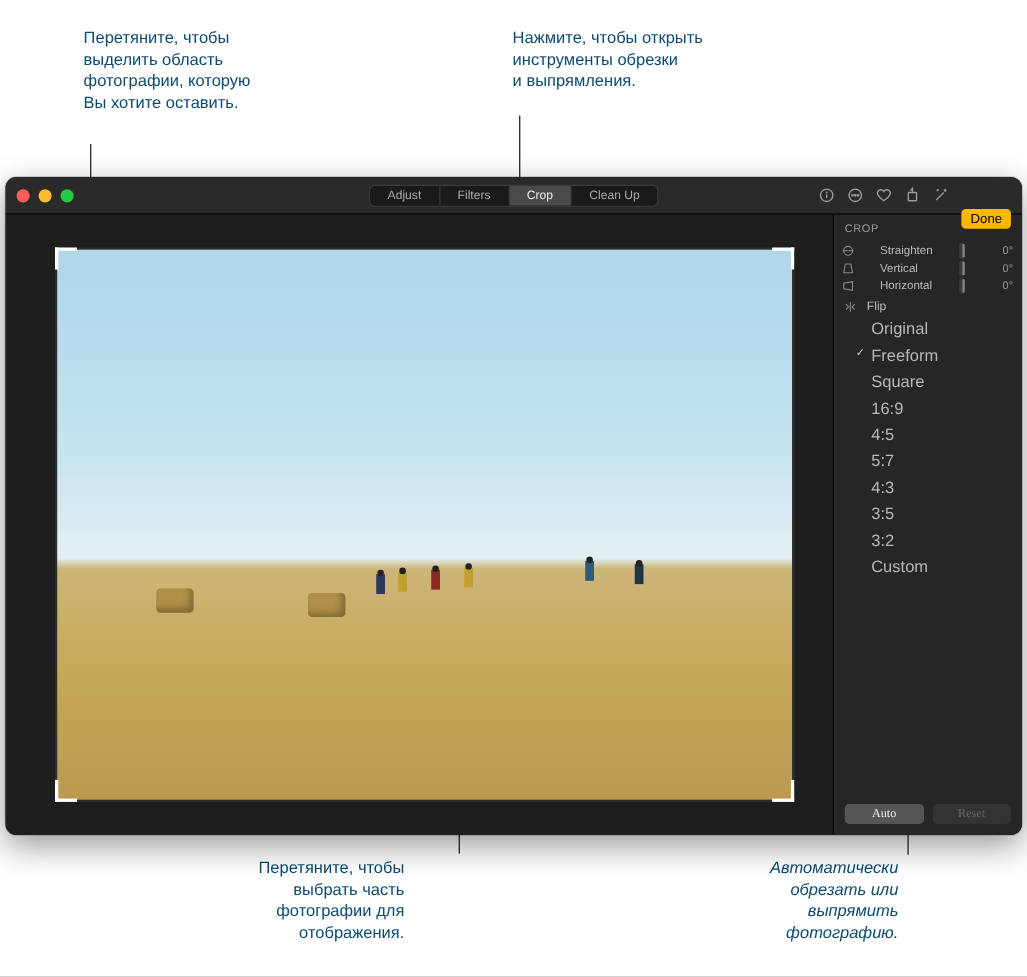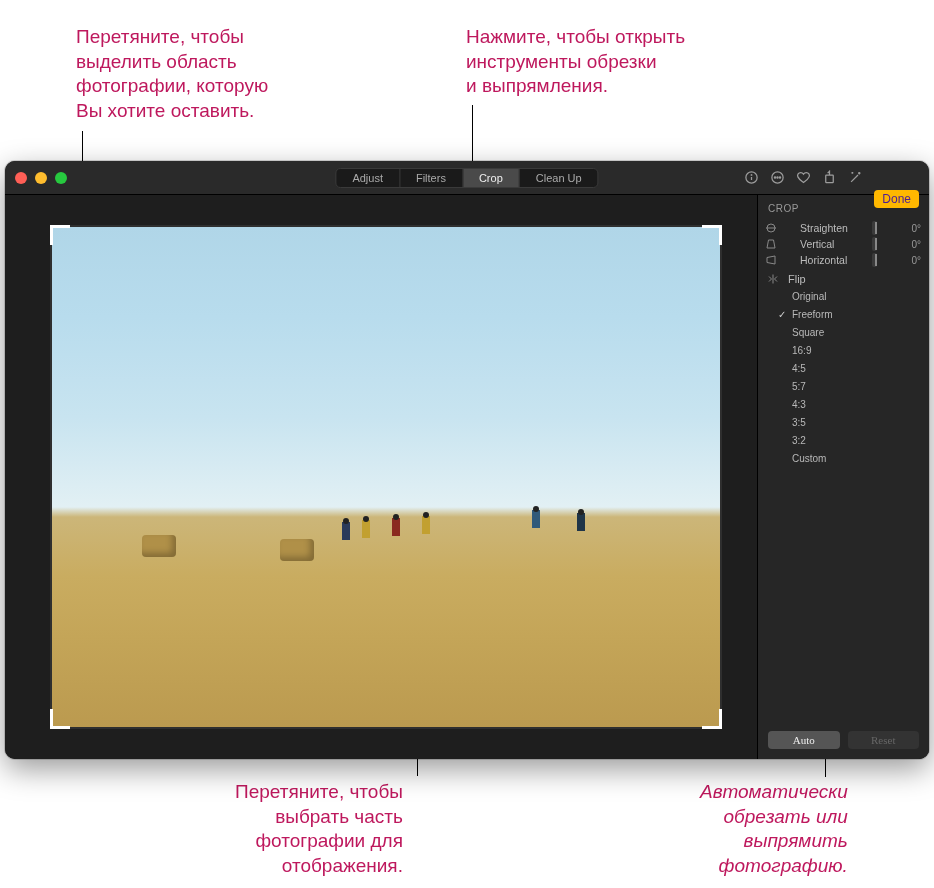--- a/index.html
+++ b/index.html
@@ -10,23 +10,23 @@
     height: 888px;
     position: relative;
     overflow: hidden;
     font-size: 13px;
     color: #222;
   }
 
   
   .callout {
     position: absolute;
-    font-size: 19px;
+    font-size: 15px;
     line-height: 1.3;
-    color: #be185d;
+    color: #0c4a6e;
   }
   .callout-line {
     position: absolute;
     background: #000;
   }
 
   
   .window {
     position: absolute;
     left: 5px;
@@ -87,21 +87,21 @@
   }
   .tb-icon {
     color: #9c9c9c;
     display: flex;
     align-items: center;
     justify-content: center;
     cursor: pointer;
   }
   .done-btn {
     background: #ffb800;
-    color: #4c1d95;
+    color: #000000;
     font-weight: 500;
     font-size: 12px;
     padding: 2px 8px;
     border-radius: 4px;
     cursor: pointer;
     margin-top: 43px;
   }
 
   .body {
     flex: 1;
@@ -184,21 +184,21 @@
   }
   .slider-row .sval { width:22px; text-align:right; font-size:10px; color:#999;}
 
   .section-row {
     display:flex; align-items:center; gap:8px;
     padding: 5px 10px 3px 8px;
     text-align: right;
   }
   .section-row .sicon{width:14px; color:#888; display:flex; justify-content:center;}
   .aspect-list { padding: 2px 0 6px 34px; display:flex; flex-direction:column; gap:5px;}
-  .aspect-item { font-size:10px; color:#b8b8b8; position:relative; cursor:pointer; padding:1px 0;}
+  .aspect-item { font-size:15px; color:#b8b8b8; position:relative; cursor:pointer; padding:1px 0;}
   .aspect-item.check::before{
     content:"✓"; position:absolute; left:-14px; color:#ccc; font-size:10px;
   }
 
   .sidebar-footer{
     margin-top:auto; padding:10px; display:flex; gap:8px;font-family:Liberation Serif, serif;
   }
   .foot-btn{
     flex:1; text-align:center; padding:3px 0; border-radius:4px; font-size:11px;
   }

